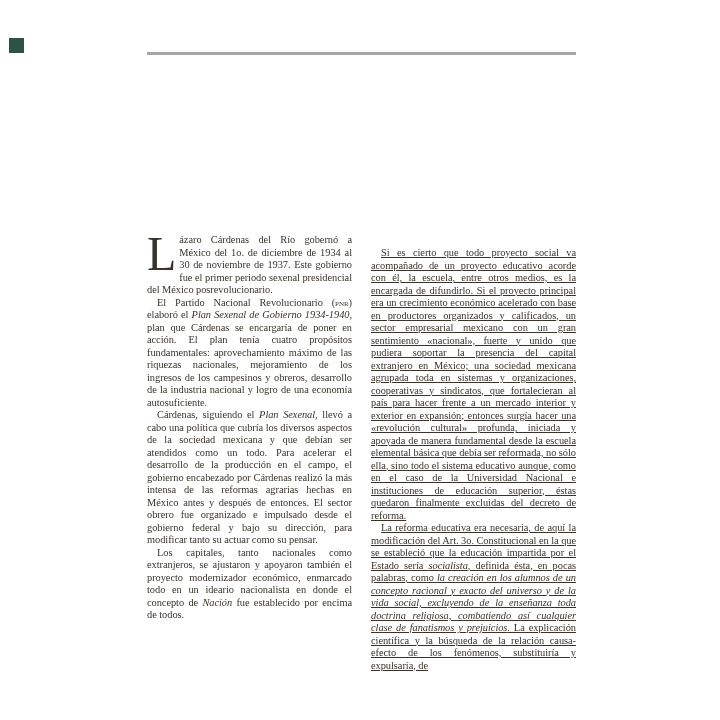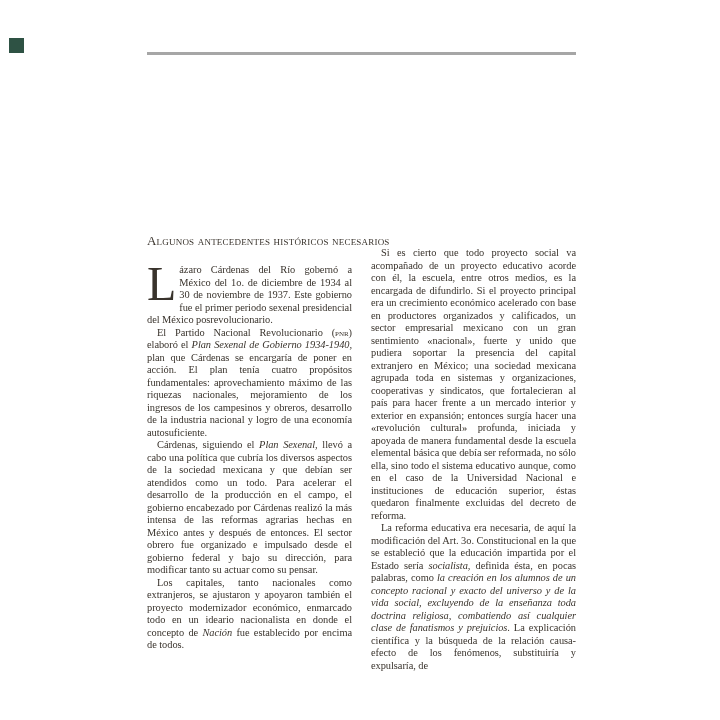--- a/index.html
+++ b/index.html
@@ -27,21 +27,21 @@
   }
   .col {
     position: absolute;
     width: 205px;
     text-align: justify;
     font-size: 10.4px;
     line-height: 12.5px;
     letter-spacing: -0.05px;
   }
   .col-left  { left: 147px; top: 234px; }
-  .col-right { left: 371px; top: 247px; }
+  .col-right { left: 371px; top: 247px; text-decoration: underline; }
   .heading {
     font-variant: small-caps;
     font-weight: normal;
     font-size: 13px;
     line-height: 13px;
     letter-spacing: 0.2px;
     white-space: nowrap;
     margin: 0 0 17px 0;
     text-align: left;
   }
@@ -60,21 +60,20 @@
 </head>
 <body>
 
 <div class="page" style="color: rgb(57, 51, 44);">
 
   <div class="corner-square" style="background: rgb(46, 82, 68);"></div>
 
   <div class="top-rule" style="background: rgb(166, 166, 166);"></div>
 
   <div class="col col-left">
-    <h1 class="heading">Algunos antecedentes históricos necesarios</h1>
 
     <p class="body"><span class="dropcap">L</span><span><span>ázaro Cárdenas del Río gobernó a México del 1o. de diciembre de 1934 al 30 de noviembre de 1937. Este gobierno fue el primer periodo sexenal presidencial del México posrevolucionario.</span></span></p>
 
     <p class="body indent"><span>El Partido Nacional Revolucionario (</span><span class="sc">pnr</span><span>) elaboró el </span><span class="it">Plan Sexenal de Gobierno 1934-1940,</span><span> plan que Cárdenas se encargaría de poner en acción. El plan tenía cuatro propósitos fundamentales: aprovechamiento máximo de las riquezas nacionales, mejoramiento de los ingresos de los campesinos y obreros, desarrollo de la industria nacional y logro de una economía autosuficiente.</span></p>
 
     <p class="body indent"><span>Cárdenas, siguiendo el </span><span class="it">Plan Sexenal</span><span>, llevó a cabo una política que cubría los diversos aspectos de la sociedad mexicana y que debían ser atendidos como un todo. Para acelerar el desarrollo de la producción en el campo, el gobierno encabezado por Cárdenas realizó la más intensa de las reformas agrarias hechas en México antes y después de entonces. El sector obrero fue organizado e impulsado desde el gobierno federal y bajo su dirección, para modificar tanto su actuar como su pensar.</span></p>
 
     <p class="body indent"><span>Los capitales, tanto nacionales como extranjeros, se ajustaron y apoyaron también el proyecto modernizador económico, enmarcado todo en un ideario nacionalista en donde el concepto de </span><span class="it">Nación</span><span> fue establecido por encima de todos.</span></p>
   </div>
 

